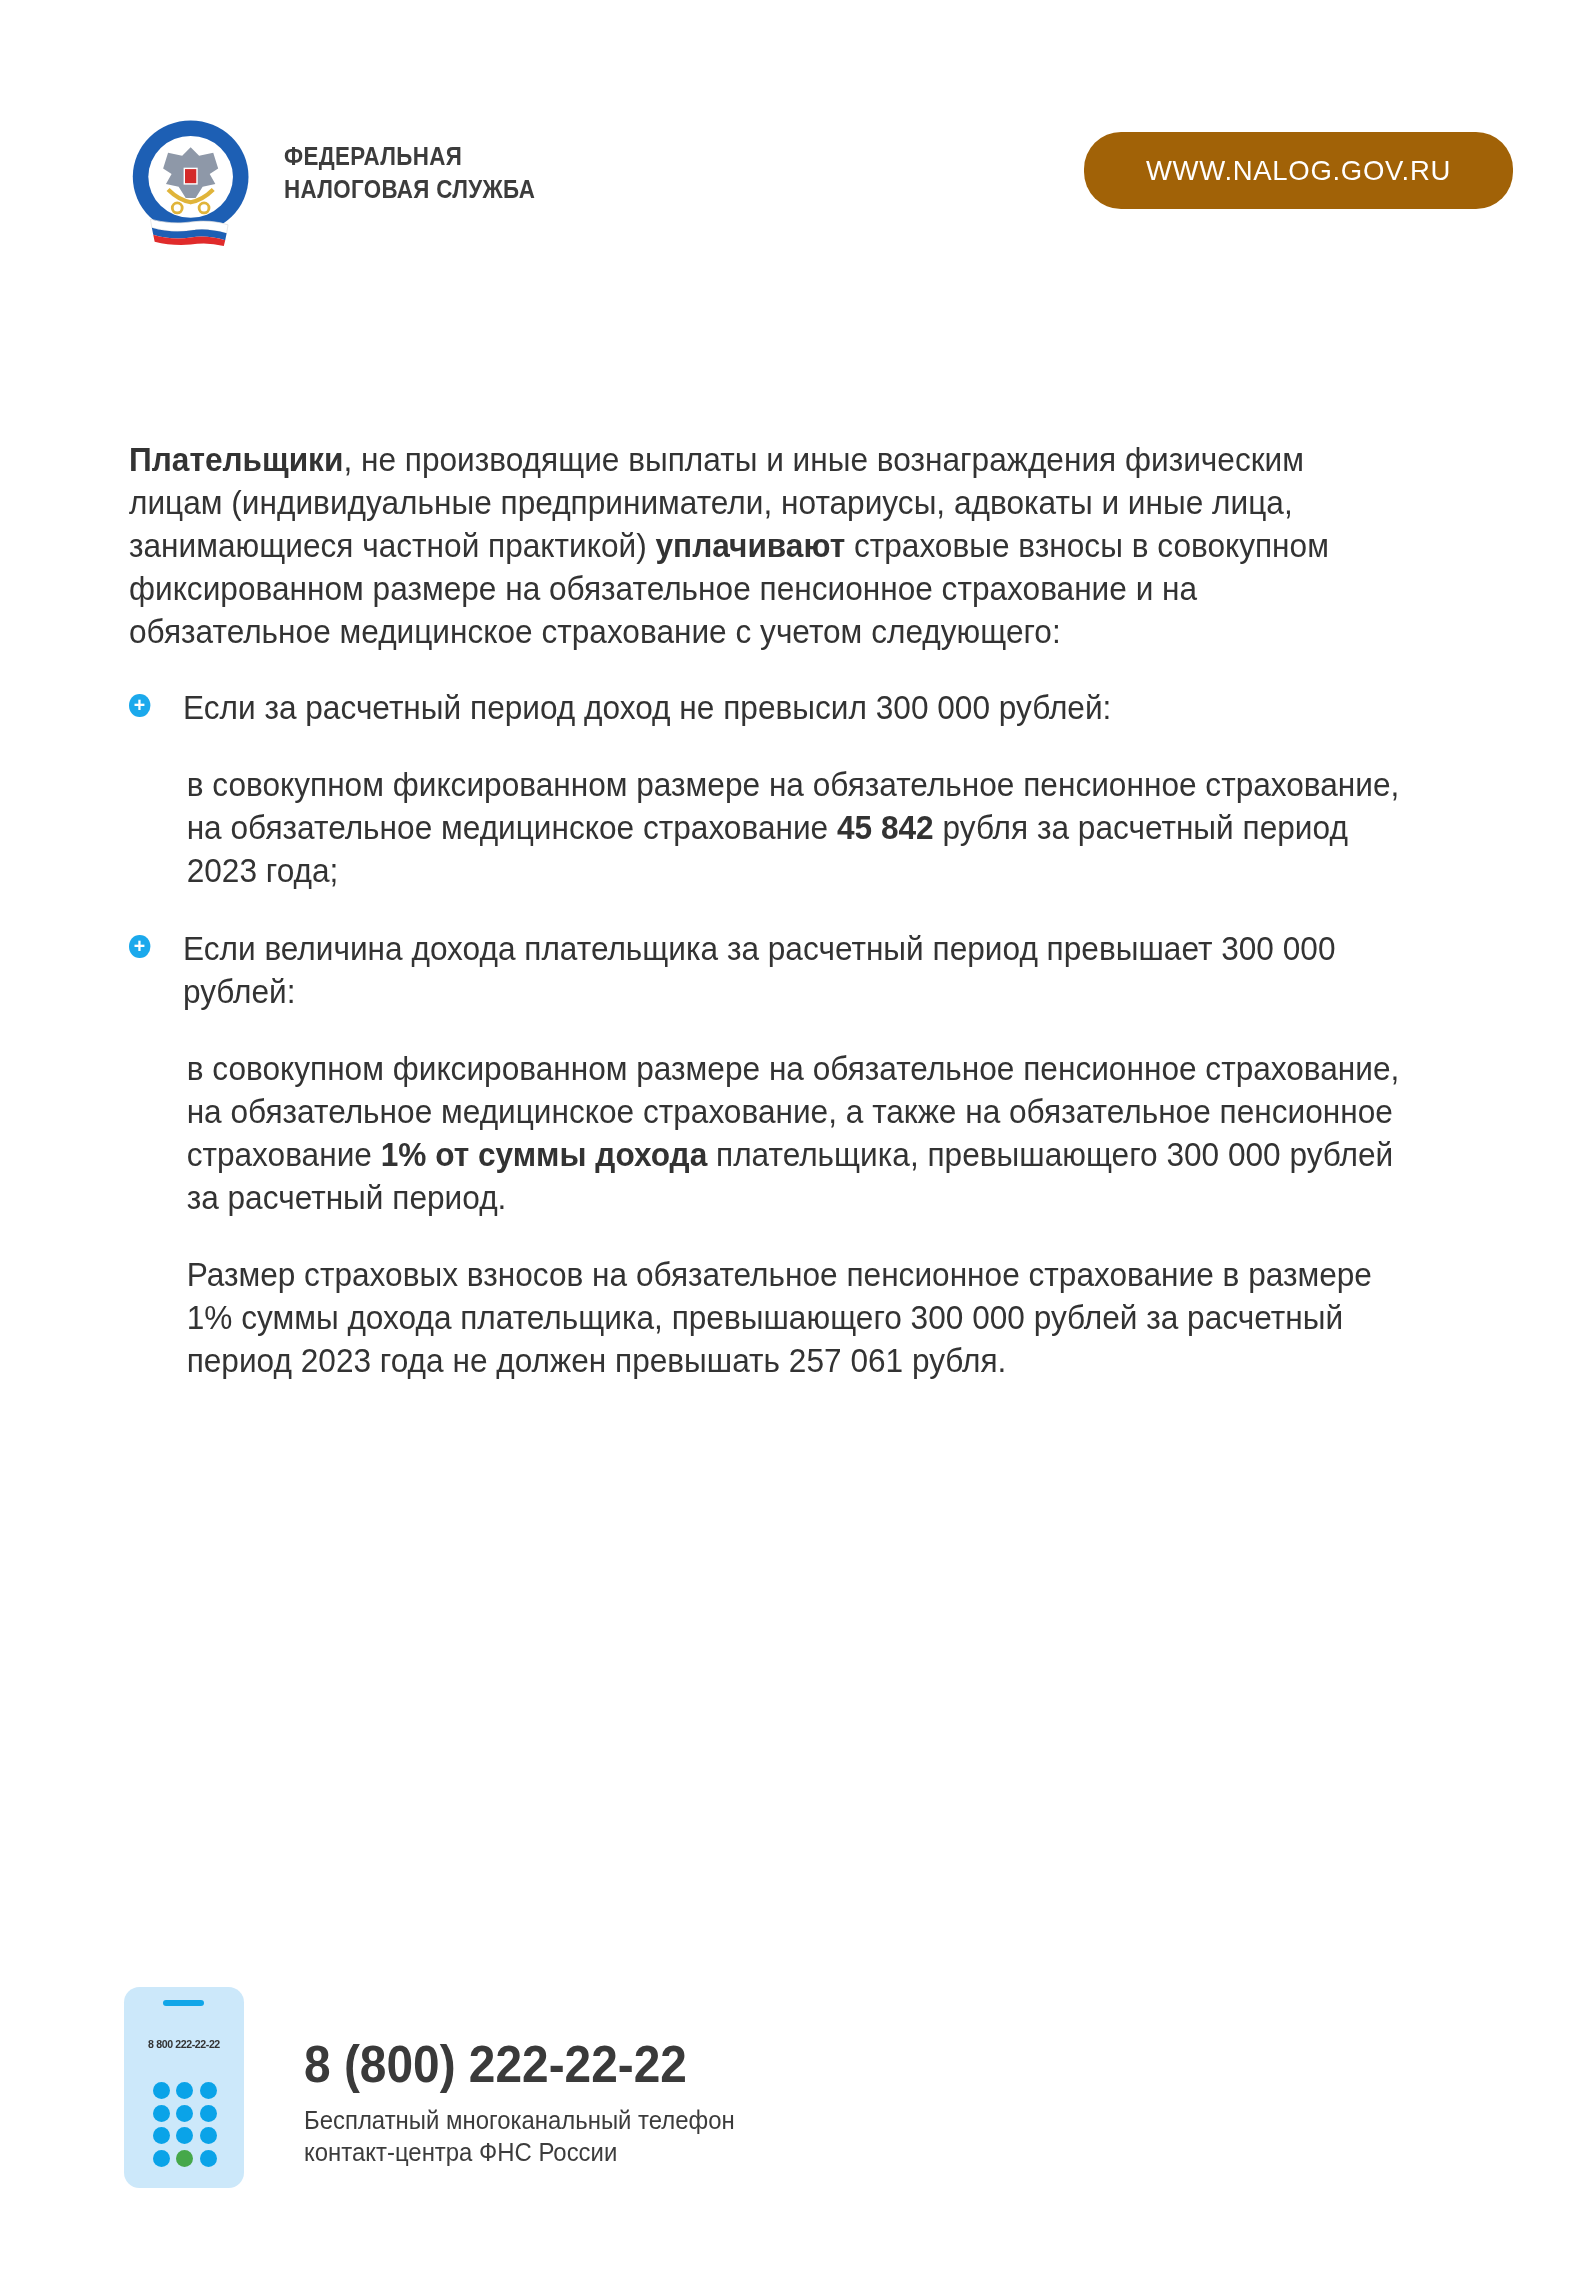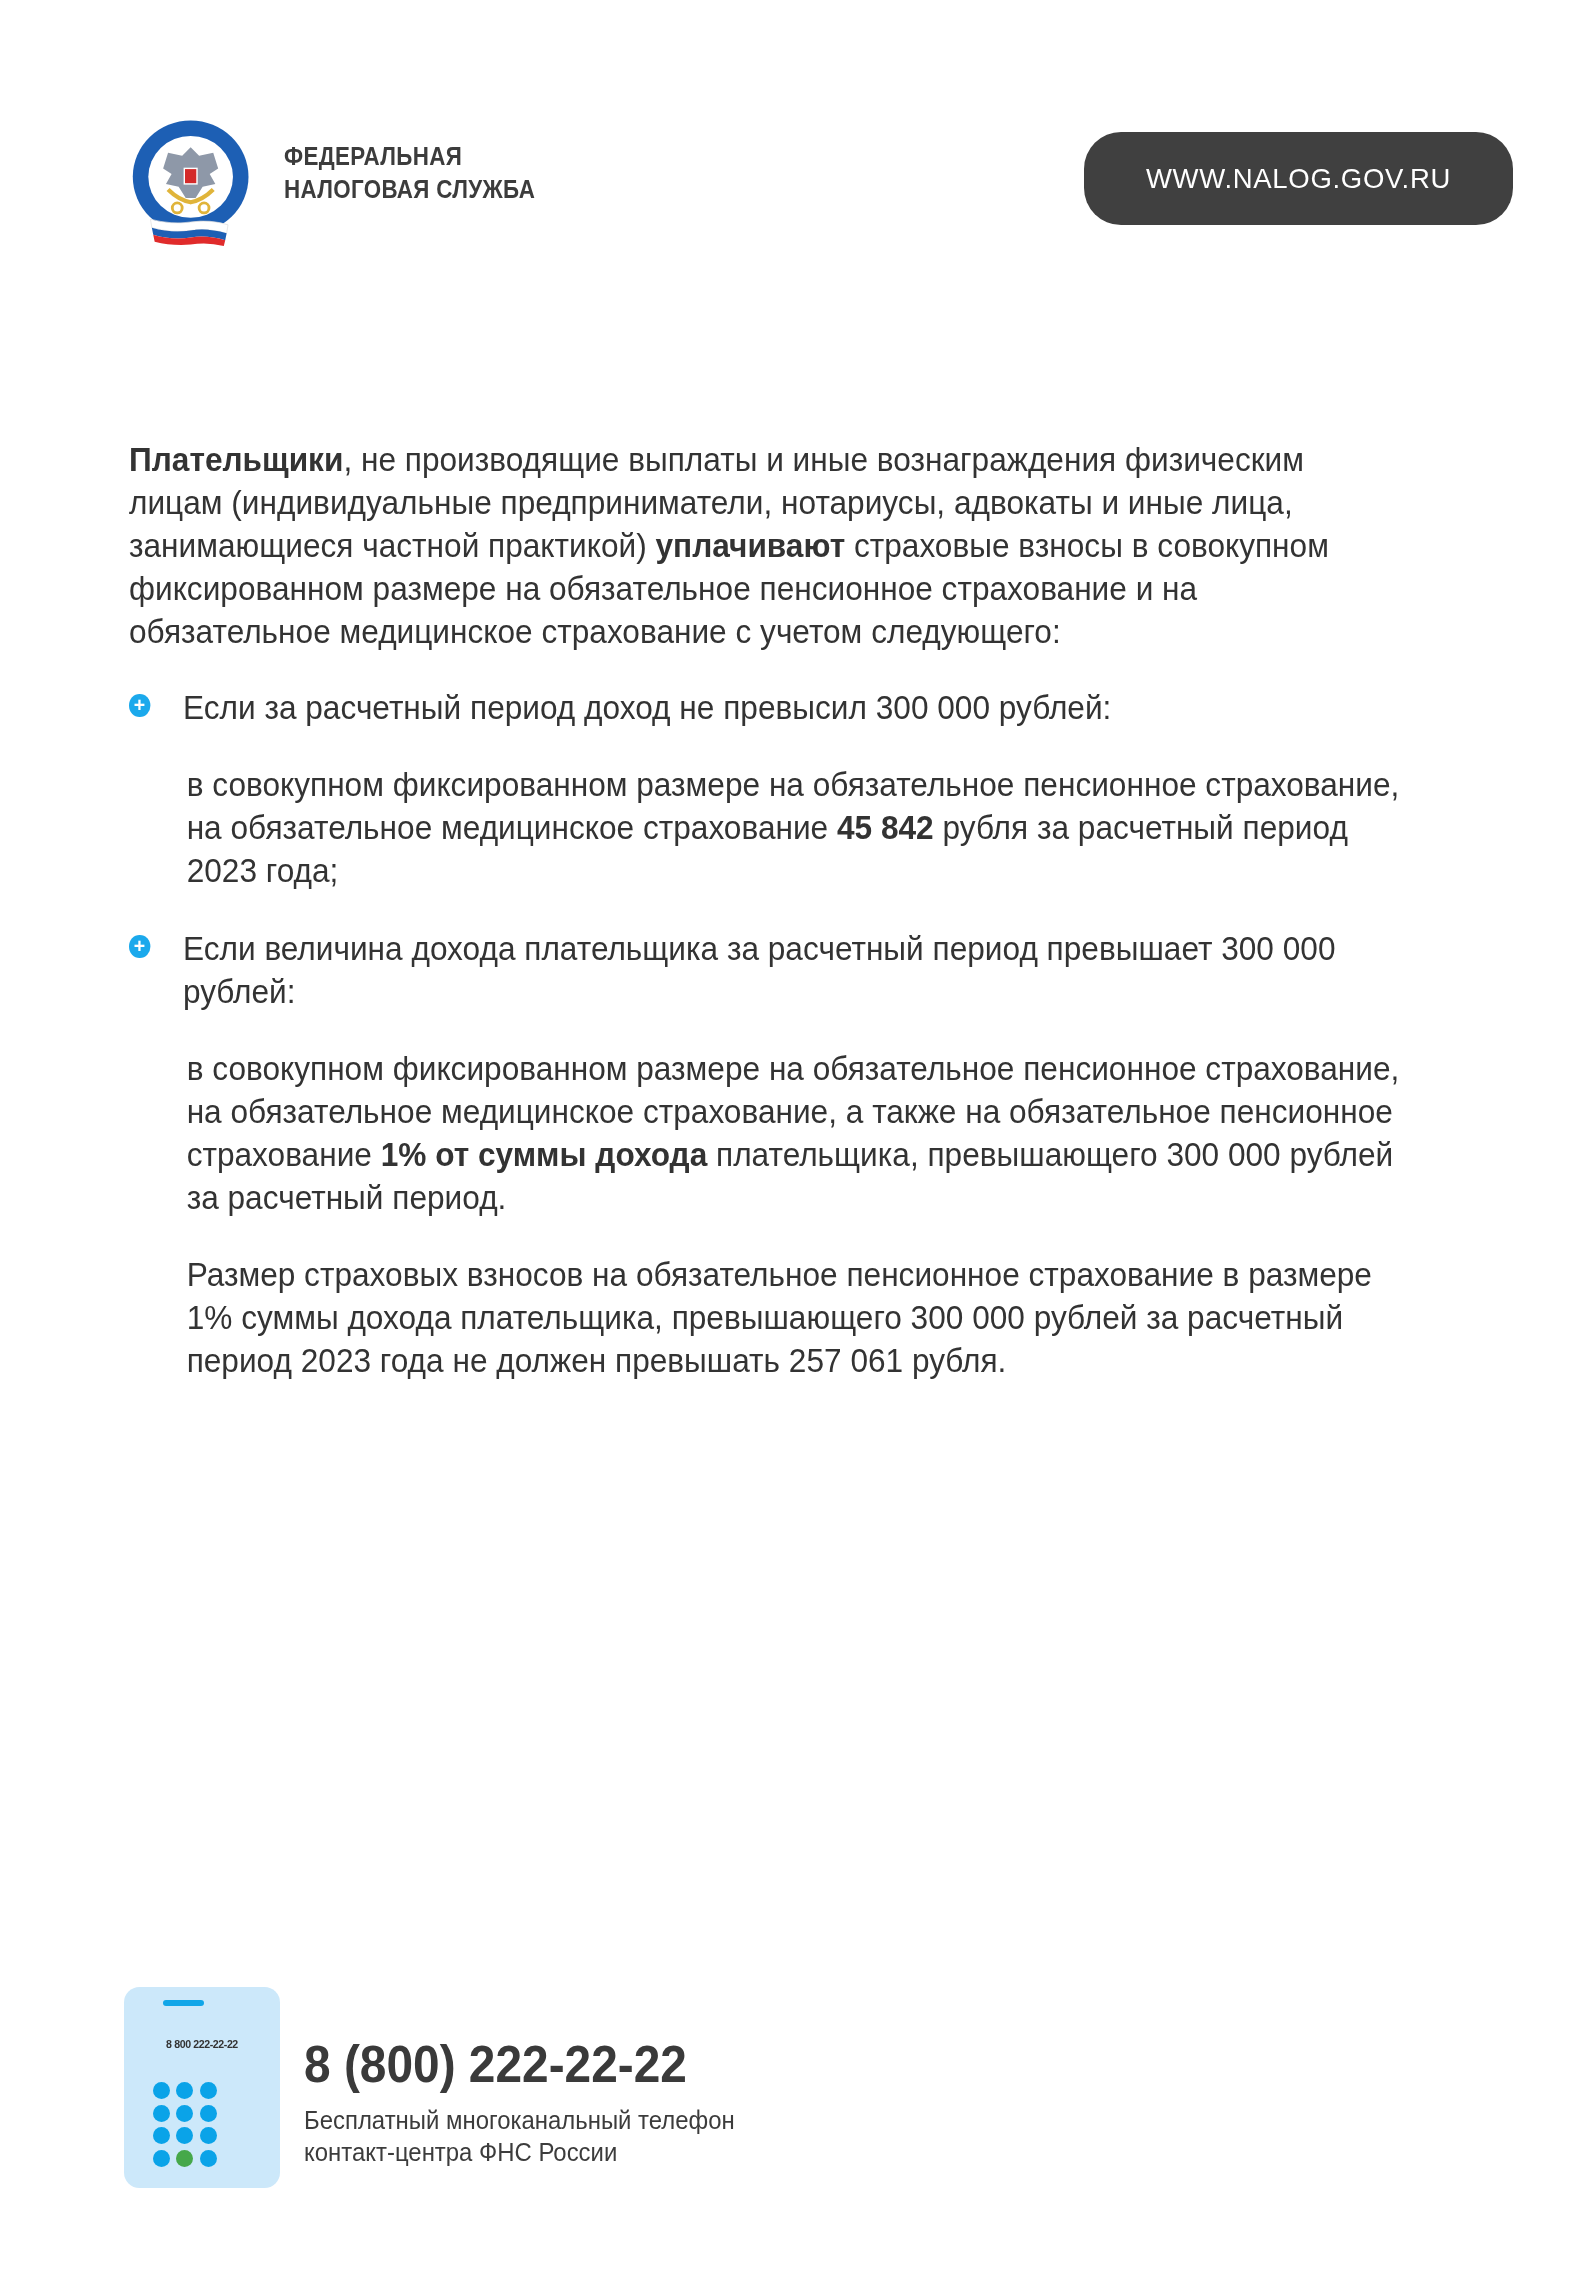--- a/index.html
+++ b/index.html
@@ -9,22 +9,22 @@
   }
   .logo-emblem { position:absolute; left:129px; top:119px; width:124px; height:127px; }
   .org-name {
     position:absolute; left:284px; top:140px;
     font-family:"Liberation Sans", sans-serif; font-weight:bold;
     font-size:26px; line-height:32.5px; color:#3c3c3c; letter-spacing:0.4px;
     transform:scaleX(0.86); transform-origin:left top;
   }
   .org-name span { display:block; }
   .site-pill {
-    position:absolute; left:1084px; top:132px; width:429px; height:93px;
-    border-radius:37px; background:#404040; color:#ffffff;
+    position:absolute; left:1084px; top:132px; width:429px; height:77px;
+    border-radius:37px; background:#a16207; color:#ffffff;
     display:flex; align-items:center; justify-content:center;
     font-size:27.5px; letter-spacing:0.7px; text-decoration:none;
   }
   .content {
     position:absolute; left:129px; top:438px; width:1370px;
     font-size:34px; line-height:43px; color:#333333;
     transform:scaleX(0.93); transform-origin:left top;
   }
   .content p { margin:0; }
   .content b { font-weight:bold; }
@@ -33,21 +33,21 @@
   .bullet-icon {
     position:absolute; left:0; top:8.5px; width:22.6px; height:22.6px; border-radius:50%;
     background:#1ba9ec; color:#ffffff; font-size:21px; line-height:22px; text-align:center;
     font-weight:bold;
   }
   .indent { padding-left:62px; }
   .gap-sm { margin-top:34px !important; }
   .gap-md { margin-top:35px !important; }
   .phone-card {
     position:absolute; left:124px; top:1987px; width:120px; height:201px;
-    border-radius:15.5px; background:#cce8fa;padding-left:36px;
+    border-radius:15.5px; background:#cce8fa;
   }
   .phone-bar { position:absolute; left:39px; top:12.7px; width:41px; height:6.4px; border-radius:3.5px; background:#11a6e8; }
   .phone-num {
     position:absolute; left:0; right:0; top:51px; text-align:center;
     font-size:10.6px; font-weight:bold; color:#333; letter-spacing:-0.4px;
   }
   .keypad { position:absolute; left:29px; top:95px; width:64px; display:grid; grid-template-columns:repeat(3, 17px); column-gap:6.4px; row-gap:5.7px; }
   .key { width:17px; height:17px; border-radius:50%; background:#0aa3e8; }
   .key.green { background:#46a84a; }
   .hotline-number {

